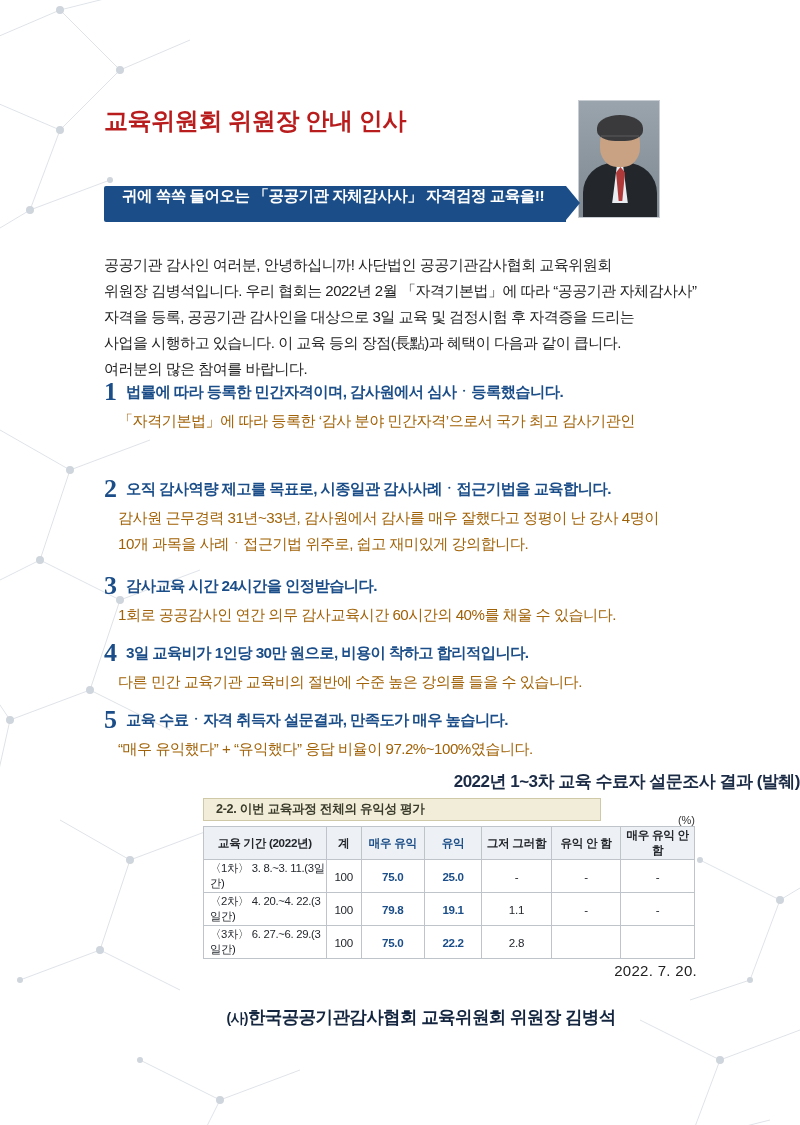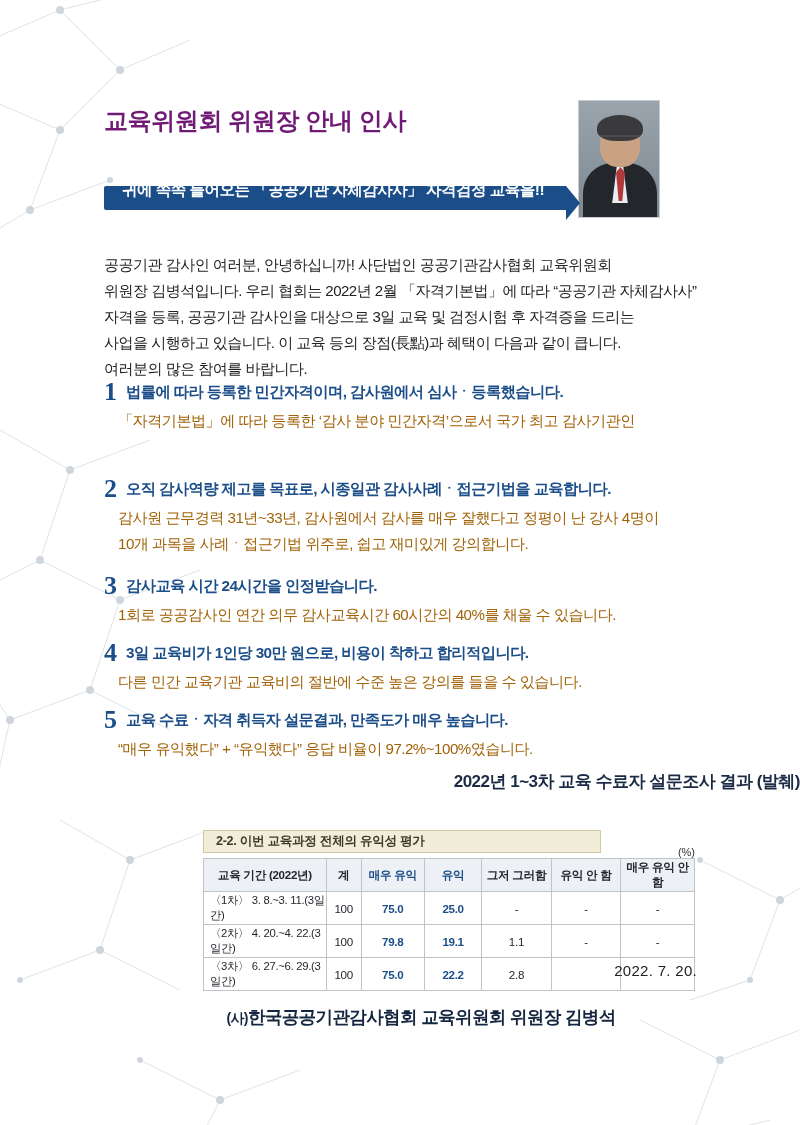--- a/index.html
+++ b/index.html
@@ -28,21 +28,21 @@
     left: 0; top: 0;
     width: 800px; height: 1125px;
     z-index: 2;
   }
 
   .doc-title {
     position: absolute;
     left: 104px; top: 105px;
     font-size: 24px;
     font-weight: bold;
-    color: #701a75;
+    color: #b91c1c;
     letter-spacing: -0.4px;
   }
 
   .portrait {
     position: absolute;
     left: 578px; top: 100px;
     width: 82px; height: 118px;
     border: 1px solid #c8cdd4;
     background: #8a9097;
     overflow: hidden;
@@ -75,21 +75,21 @@
   }
   .portrait .tie {
     position: absolute; left: 37px; top: 66px; width: 9px; height: 34px;
     background: #b03a3a;
     clip-path: polygon(50% 0, 100% 16%, 70% 100%, 30% 100%, 0 16%);
   }
 
   .ribbon {
     position: absolute;
     left: 104px; top: 186px;
-    height: 24px;
+    height: 36px;
     padding: 0 22px 16px 18px;
     background: #1b4e89;
     color: #ffffff;
     font-size: 15.5px;
     font-weight: bold;
     letter-spacing: -0.5px;
     display: flex;
     align-items: center;
     border-radius: 2px 0 0 2px;
   }
@@ -150,21 +150,21 @@
     width: 800px;
     text-align: right;
     font-size: 17px;
     font-weight: bold;
     color: #1b2b45;
     letter-spacing: -0.5px;
   }
 
   .survey-block {
     position: absolute;
-    left: 203px; top: 830px;
+    left: 203px; top: 798px;
     width: 492px;
   }
   .survey-caption {
     width: 398px;
     height: 23px;
     background: #f1edd8;
     border: 1px solid #cfc9a8;
     display: flex;
     align-items: center;
     padding-left: 12px;

